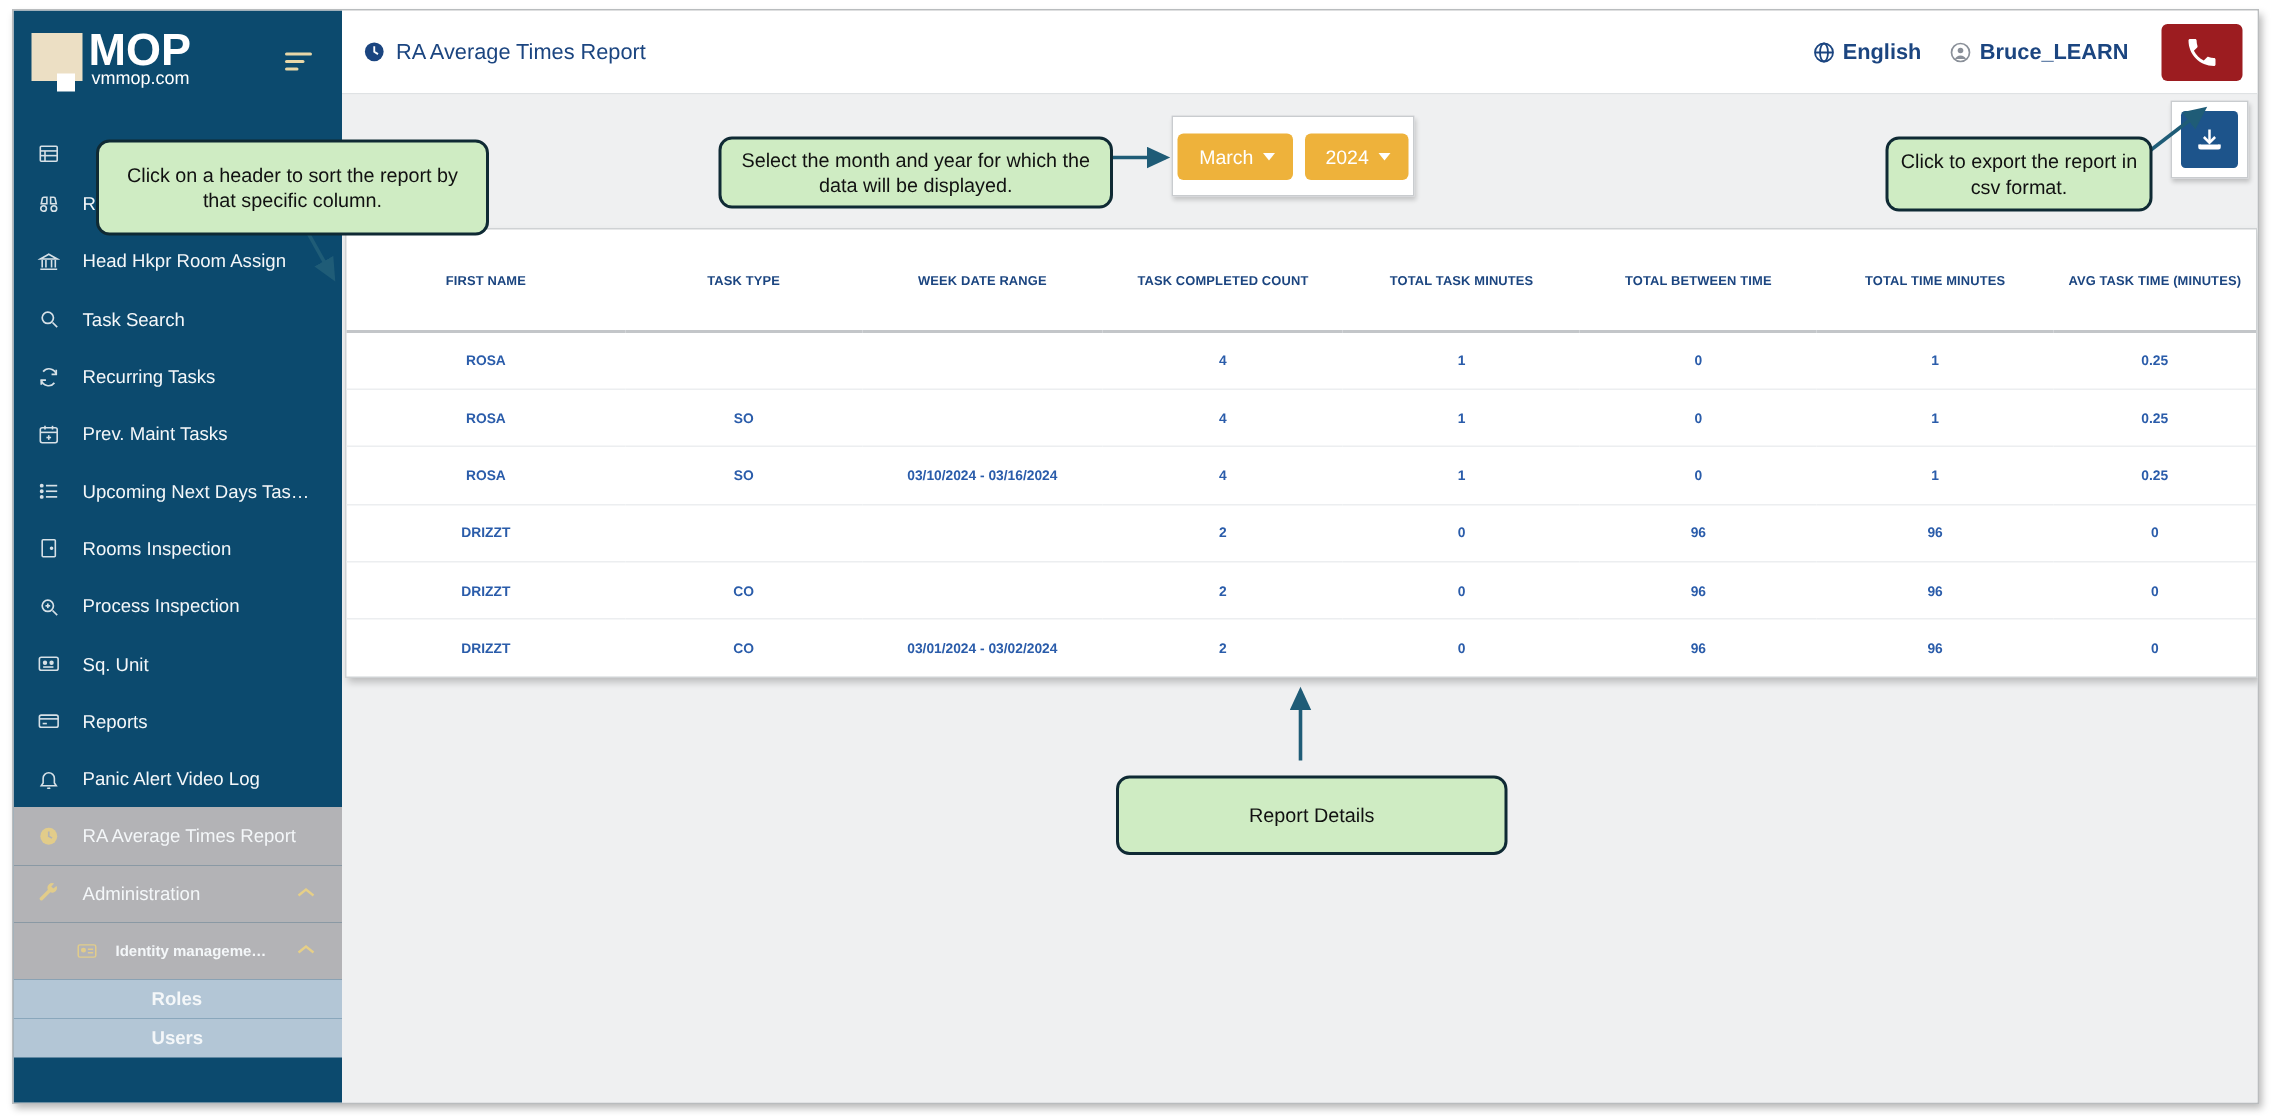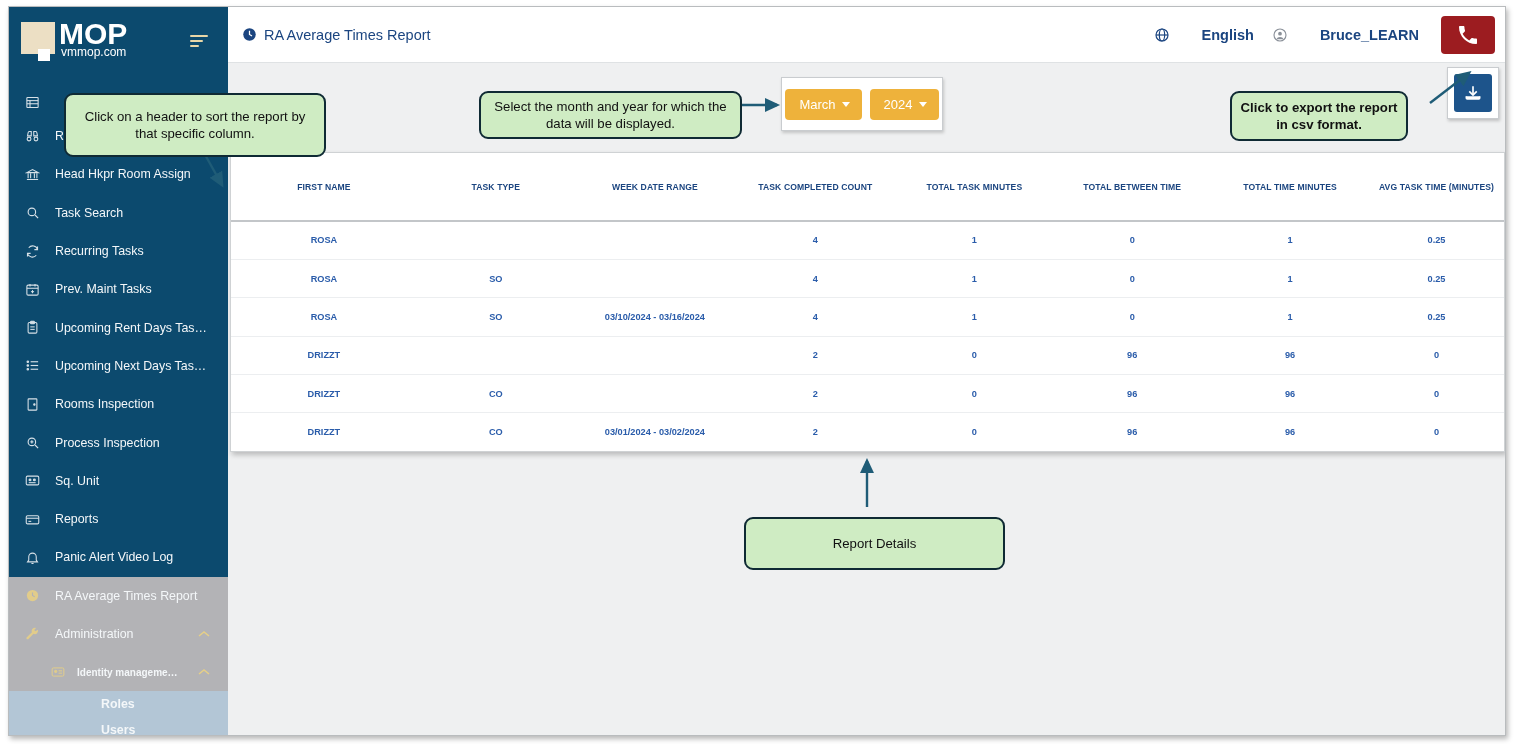--- a/index.html
+++ b/index.html
@@ -165,21 +165,20 @@
     display: flex;
     align-items: center;
     padding-right: 12px;
     color: #1b4580;
     font-size: 14.5px;
     font-weight: bold;
   }
   .topbar-right .tb-item {
     display: flex; align-items: center;
     margin-right: 18px;
-    gap: 27px;
   }
   .topbar-right .tb-item svg { margin-right: 5px; }
   .phone-btn {
     width: 54px; height: 38px;
     background: #9c1c20;
     border-radius: 4px;
     display: flex;
     align-items: center;
     justify-content: center;
     margin-left: 4px;
@@ -298,21 +297,21 @@
     line-height: 1.32;
     text-align: center;
     display: flex;
     align-items: center;
     justify-content: center;
     padding: 4px 8px;
     z-index: 40;
   }
   #callout-sort   { left: 55px;   top: 86px;  width: 262px; height: 64px; }
   #callout-period { left: 470px;  top: 84px;  width: 263px; height: 48px; }
-  #callout-export { left: 1221px; top: 84px;  width: 178px; height: 50px; font-weight: bold; }
+  #callout-export { left: 1248px; top: 84px;  width: 178px; height: 50px; }
   #callout-detail { left: 735px;  top: 510px; width: 261px; height: 53px; }
 
   svg.anno { position: absolute; z-index: 35; overflow: visible; }
 </style>
 </head>
 <body>
 
 <div id="app-frame">
 
   <nav id="sidebar">
@@ -396,31 +395,20 @@
             <line x1="3" y1="10" x2="21" y2="10"></line>
           <line x1="8" y1="3" x2="8" y2="7"></line>
             <line x1="16" y1="3" x2="16" y2="7"></line>
           <line x1="12" y1="13" x2="12" y2="18"></line>
             <line x1="9.5" y1="15.5" x2="14.5" y2="15.5"></line>
         </svg>
       </span>
       <span class="nav-label">Prev. Maint Tasks</span>
     </div>
 
-    <div class="nav-item">
-      <span class="nav-ico">
-        <svg width="15" height="15" viewBox="0 0 24 24" fill="none" stroke="currentColor" stroke-width="1.7">
-          <rect x="5" y="4" width="14" height="17" rx="2"></rect>
-            <rect x="9" y="2" width="6" height="4" rx="1" fill="currentColor"></rect>
-          <line x1="8.5" y1="11" x2="15.5" y2="11"></line>
-            <line x1="8.5" y1="15" x2="15.5" y2="15"></line>
-        </svg>
-      </span>
-      <span class="nav-label">Upcoming Rent Days Tas…</span>
-    </div>
 
     <div class="nav-item">
       <span class="nav-ico">
         <svg width="15" height="15" viewBox="0 0 24 24" fill="none" stroke="currentColor" stroke-width="1.8">
           <line x1="9" y1="6" x2="21" y2="6"></line>
             <line x1="9" y1="12" x2="21" y2="12"></line>
             <line x1="9" y1="18" x2="21" y2="18"></line>
           <circle cx="4.5" cy="6" r="1.2" fill="currentColor"></circle>
             <circle cx="4.5" cy="12" r="1.2" fill="currentColor"></circle>
           <circle cx="4.5" cy="18" r="1.2" fill="currentColor"></circle>

